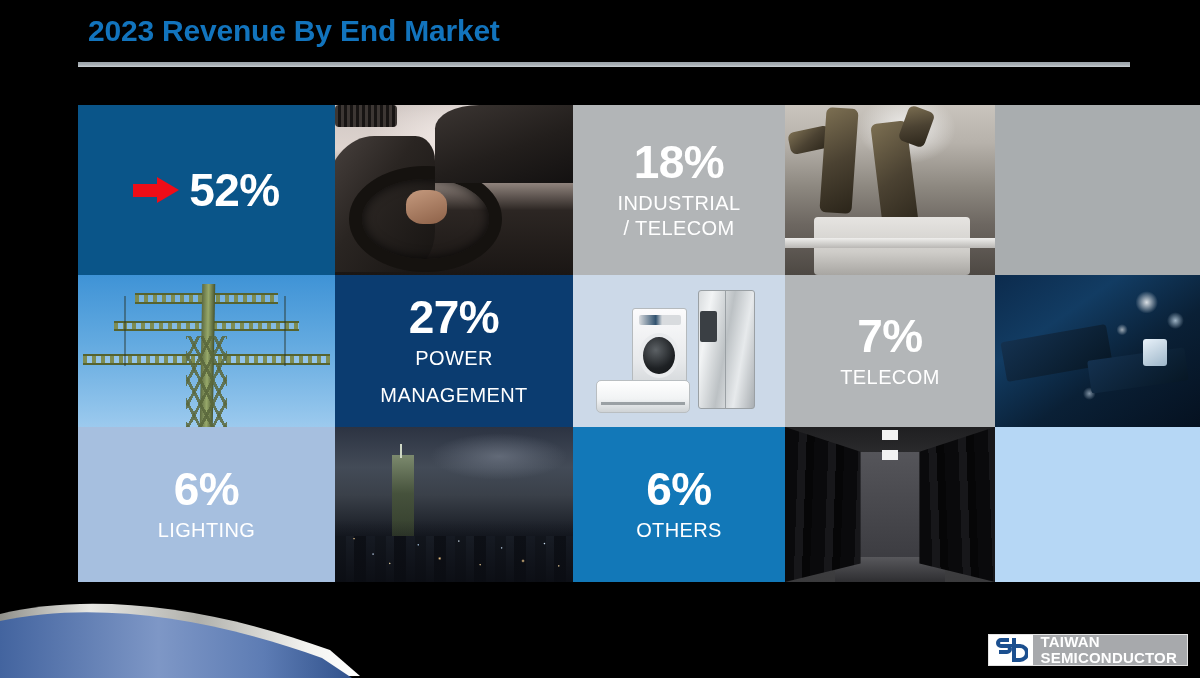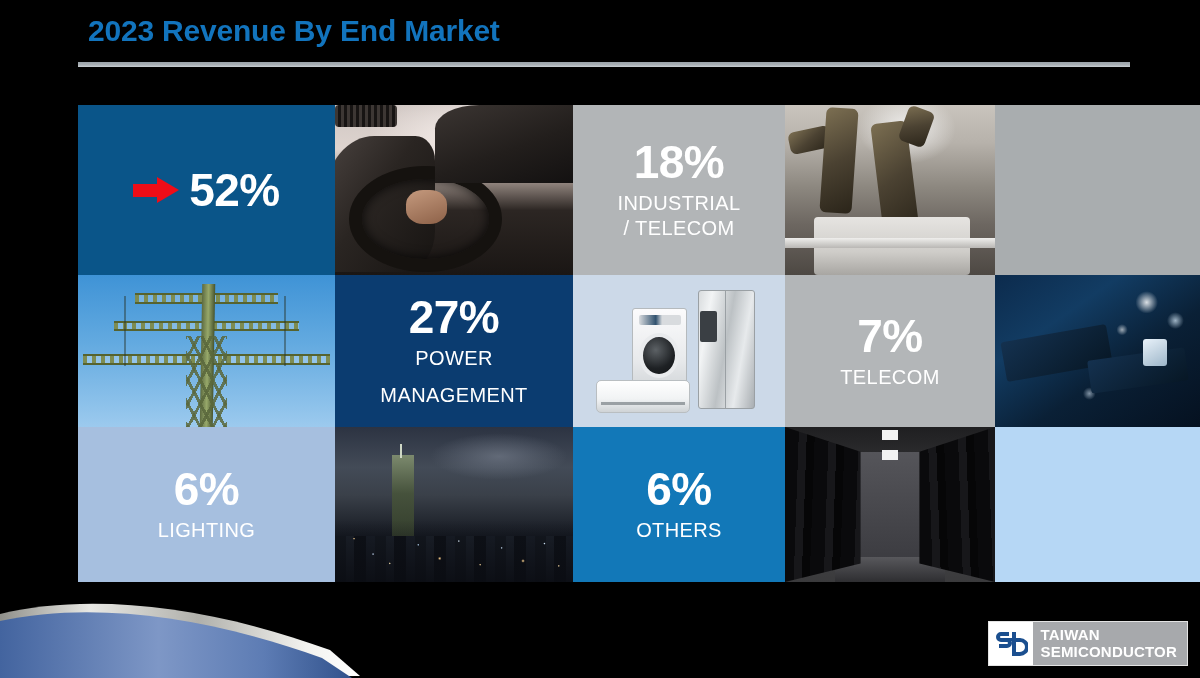--- a/index.html
+++ b/index.html
@@ -386,21 +386,21 @@
     background: #9aa0a4;
   }
 
   
   #swoosh { position: absolute; left: 0; bottom: 0; width: 460px; height: 90px; }
 
   
   #logo {
     position: absolute;
     right: 12px; bottom: 12px;
-    height: 45px;
+    height: 32px;
     display: flex;
     align-items: stretch;
     background: #ffffff;
     border: 1px solid #e3e3e3;
   }
   #logo-mark {
     width: 44px;
     background: #ffffff;
     display: flex; align-items: center; justify-content: center;
   }

